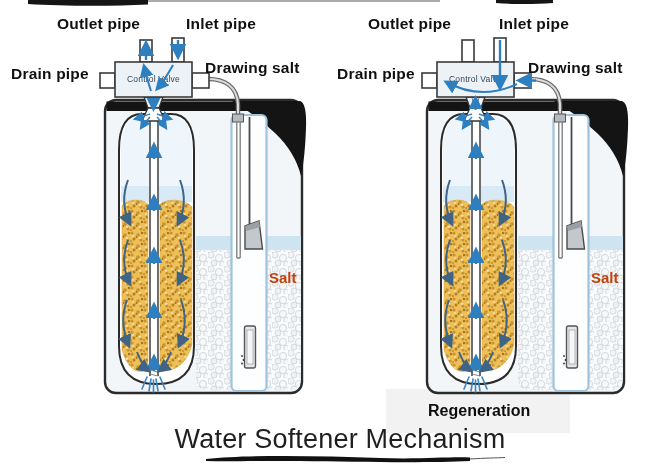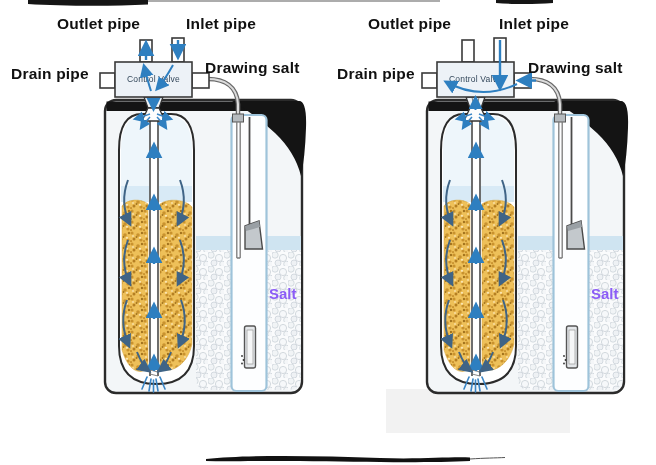--- a/index.html
+++ b/index.html
@@ -1,21 +1,21 @@
 <!DOCTYPE html>
 <html><head>
 <meta charset="utf-8">
 <style>
   html,body{margin:0;padding:0;background:#ffffff;}
   #canvas{position:relative;width:656px;height:465px;background:#ffffff;overflow:hidden;
           font-family:"Liberation Sans", sans-serif;}
   .lbl{position:absolute;font-weight:bold;font-size:15.5px;color:#101010;white-space:nowrap;
        letter-spacing:.2px;}
   .caption{position:absolute;font-weight:bold;font-size:16px;color:#0d0d0d;white-space:nowrap;}
-  .salt-lbl{position:absolute;font-weight:bold;font-size:15px;color:#8b5cf6;margin-top:16px;}
+  .salt-lbl{position:absolute;font-weight:bold;font-size:15px;color:#c2410c;}
   #title{position:absolute;left:340px;top:424px;transform:translateX(-50%);
          font-size:27px;font-weight:400;color:#1f1f1f;white-space:nowrap;letter-spacing:.2px;}
   #grayWash{position:absolute;left:386px;top:389px;width:184px;height:44px;background:#f2f2f2;z-index:0;}
   svg{position:absolute;left:0;top:0;z-index:1;}
   svg text{font-family:"Liberation Sans", sans-serif;}
   .overlay{z-index:2;}
 </style>
 </head>
 <body>
 
@@ -173,14 +173,16 @@
   <div class="lbl overlay" style="left:186px;top:15px">Inlet pipe</div>
   <div class="lbl overlay" style="left:11px;top:65px">Drain pipe</div>
   <div class="lbl overlay" style="left:205px;top:59px">Drawing salt</div>
   <div class="salt-lbl overlay" style="left:269px;top:269px">Salt</div>
 
   <div class="lbl overlay" style="left:368px;top:15px">Outlet pipe</div>
   <div class="lbl overlay" style="left:499px;top:15px">Inlet pipe</div>
   <div class="lbl overlay" style="left:337px;top:65px">Drain pipe</div>
   <div class="lbl overlay" style="left:528px;top:59px">Drawing salt</div>
   <div class="salt-lbl overlay" style="left:591px;top:269px">Salt</div>
+  <div class="caption overlay" style="left:428px;top:402px">Regeneration</div>
 
+  <div id="title" class="overlay">Water Softener Mechanism</div>
 </div>
 
 </body></html>

